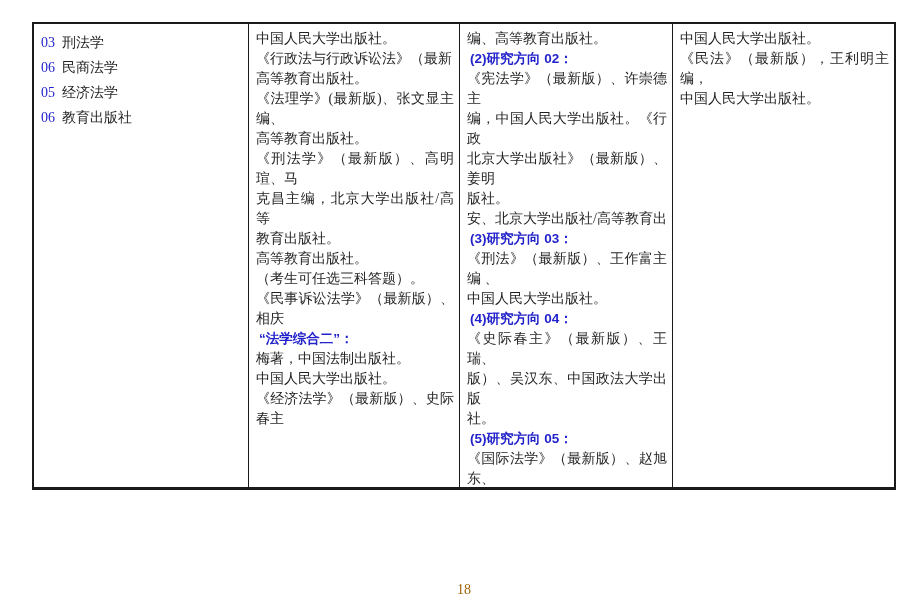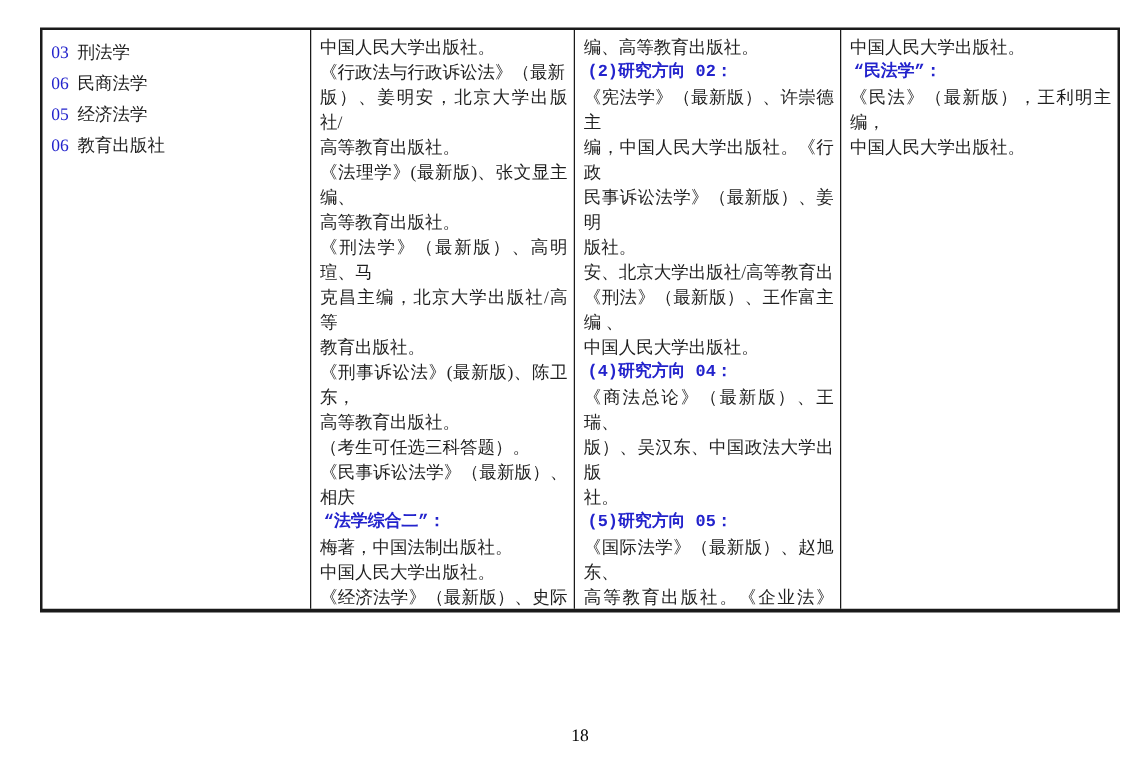--- a/index.html
+++ b/index.html
@@ -37,34 +37,34 @@
   .col-b1{width:211px;border-left:1px solid var(--border);}
   .col-b2{width:213px;border-left:1px solid var(--border);}
   .col-b3{flex:1;border-left:1px solid var(--border);}
   .tline{
     text-align:justify;
     white-space:normal;
   }
   .tline.heading{
     color:var(--accent);
     font-weight:bold;
-    font-family:Liberation Mono, monospace;
+    font-family:Liberation Sans, sans-serif;
     font-size:13.5px;
     padding-left:3px;
     text-align:left;
   }
   .major-line{white-space:nowrap;}
   .major-code{color:var(--accent);margin-right:7px;}
   .page-number{
     position:absolute;
     left:32px;top:582px;
     width:864px;
     text-align:center;
     font-size:14px;
-    color:#000000;
+    color:#a16207;
   }
 </style>
 </head>
 <body>
 
 <div class="page">
 
   <div class="doc-table">
 
     <div class="col col-majors">
@@ -80,61 +80,59 @@
       </div>
         <div class="major-line">
         <span class="major-code">06</span><span class="major-label">教育出版社</span>
       </div>
       </div>
 
     <div class="col col-b1">
 
     <div class="tline">中国人民大学出版社。</div>
         <div class="tline">《行政法与行政诉讼法》（最新</div>
-        <div class="tline">版）、姜明安，北京大学出版社/</div>
         <div class="tline">高等教育出版社。</div>
         <div class="tline">《法理学》(最新版)、张文显主编、</div>
         <div class="tline">高等教育出版社。</div>
         <div class="tline">《刑法学》（最新版）、高明瑄、马</div>
         <div class="tline">克昌主编，北京大学出版社/高等</div>
         <div class="tline">教育出版社。</div>
-        <div class="tline">《刑事诉讼法》(最新版)、陈卫东，</div>
         <div class="tline">高等教育出版社。</div>
         <div class="tline">（考生可任选三科答题）。</div>
         <div class="tline">《民事诉讼法学》（最新版）、相庆</div>
         <div class="tline heading">“法学综合二”：</div>
         <div class="tline">梅著，中国法制出版社。</div>
         <div class="tline">中国人民大学出版社。</div>
         <div class="tline">《经济法学》（最新版）、史际春主</div>
       </div>
 
     <div class="col col-b2">
 
     <div class="tline">编、高等教育出版社。</div>
         <div class="tline heading">(2)研究方向 02：</div>
         <div class="tline">《宪法学》（最新版）、许崇德主</div>
         <div class="tline">编，中国人民大学出版社。《行政</div>
-        <div class="tline">民事诉讼法学》（最新版）、姜明</div>
+        <div class="tline">北京大学出版社》（最新版）、姜明</div>
         <div class="tline">版社。</div>
         <div class="tline">安、北京大学出版社/高等教育出</div>
+        <div class="tline heading">(3)研究方向 03：</div>
         <div class="tline">《刑法》（最新版）、王作富主编 、</div>
         <div class="tline">中国人民大学出版社。</div>
         <div class="tline heading">(4)研究方向 04：</div>
-        <div class="tline">《商法总论》（最新版）、王瑞、</div>
+        <div class="tline">《史际春主》（最新版）、王瑞、</div>
         <div class="tline">版）、吴汉东、中国政法大学出版</div>
         <div class="tline">社。</div>
         <div class="tline heading">(5)研究方向 05：</div>
         <div class="tline">《国际法学》（最新版）、赵旭东、</div>
         <div class="tline">高等教育出版社。《企业法》（最新</div>
       </div>
 
     <div class="col col-b3">
 
     <div class="tline">中国人民大学出版社。</div>
-        <div class="tline heading">“民法学”：</div>
         <div class="tline">《民法》（最新版），王利明主编，</div>
         <div class="tline">中国人民大学出版社。</div>
       </div>
 
   </div>
 
   <div class="page-number">18</div>
 
 </div>
 

